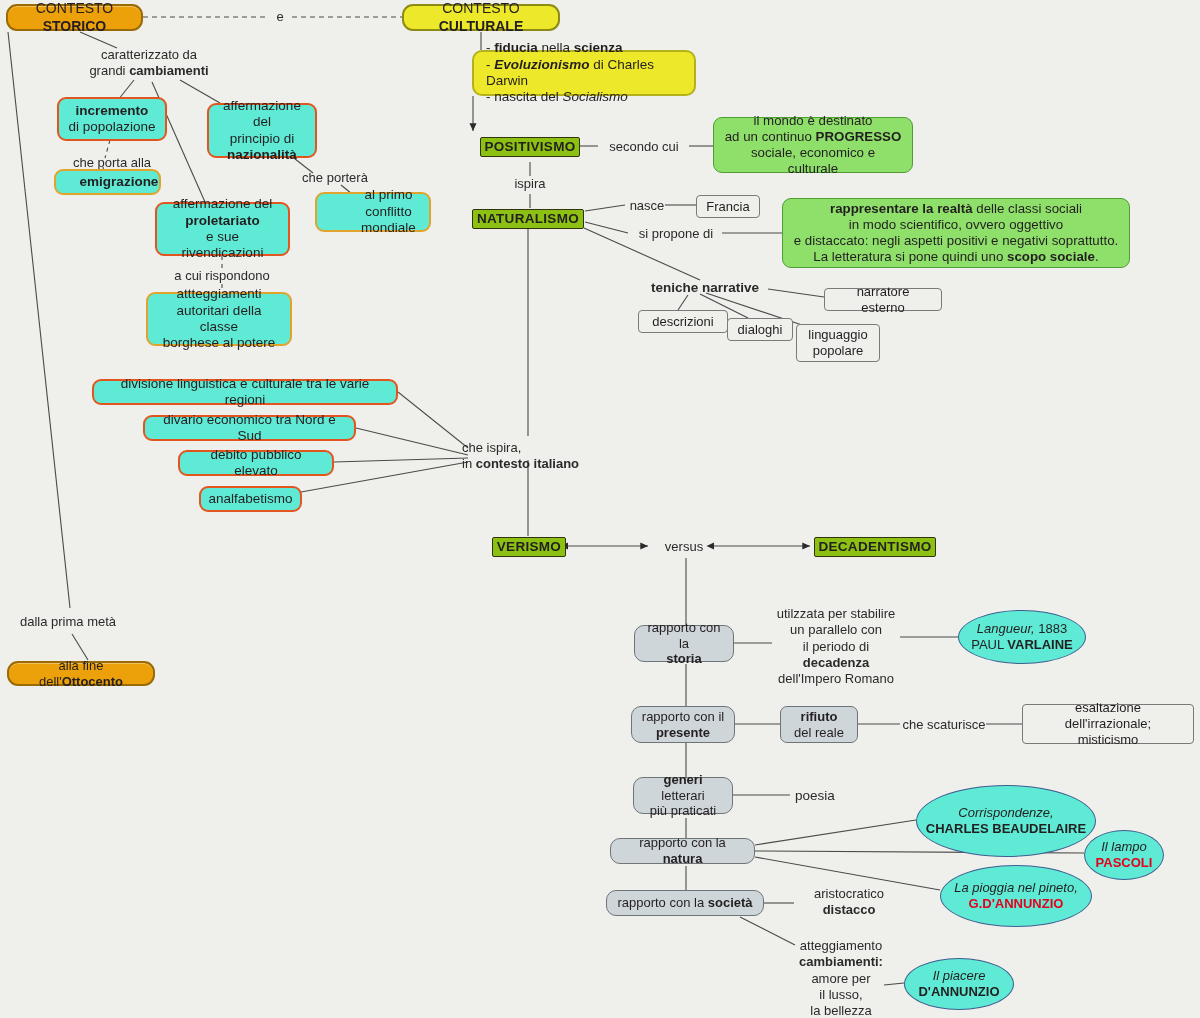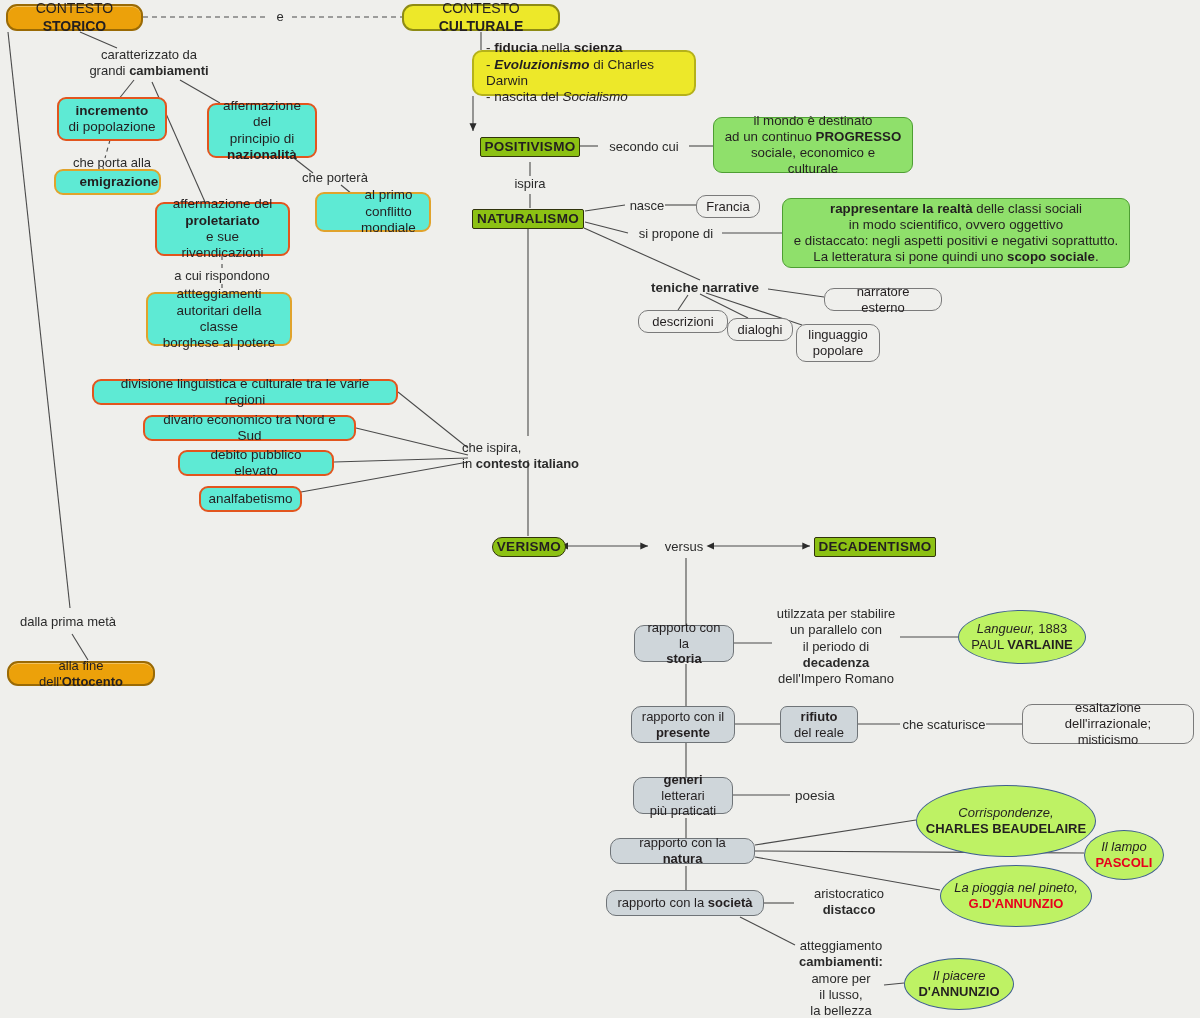--- a/index.html
+++ b/index.html
@@ -61,21 +61,21 @@
     font-size:13.5px;
     justify-content:flex-start;
     text-align:left;
     padding:5px 12px;
   }
   .pill-red{border-color:#E2551E;}
   .pill-amber{border-color:#E0A32C;}
   .pill-gray{
     border:1.6px solid #7a7a7a;
     background:#EFEFEC;
-    border-radius:10px;
+    border-radius:4px;
     font-size:13px;
   }
   .pill-graybox{
     border:1.6px solid #6f7478;
     background:#CFD6DA;
     border-radius:10px;
     font-size:13px;
   }
   .green-flat{
     background:#8CC113;
@@ -87,21 +87,21 @@
     padding:2px 2px;
   }
   .green-box{
     background:#8FE06B;
     border:1.6px solid #4e9e33;
     border-radius:9px;
     font-size:13.3px;
     padding:6px 10px;
   }
   .ellipse{
-    background:#bef264;
+    background:#5eead4;
     border:1.6px solid #3f5f90;
     border-radius:50%;
     font-size:13px;
   }
   .label{
     position:absolute;
     font-size:13px;
     color:#2a2a2a;
     text-align:center;
     line-height:1.25;
@@ -329,21 +329,21 @@
   </div>
   <div class="node pill pill-gray" style="left:796px;top:324px;width:84px;height:38px;">
     <span>linguaggio<br>popolare</span>
   </div>
   <div class="node pill pill-gray" style="left:824px;top:288px;width:118px;height:23px;">
     <span>narratore esterno</span>
   </div>
 
   <div class="label wrap" style="left:462px;top:440px;width:150px;text-align:left;">che ispira,<br>in <b>contesto italiano</b></div>
 
-  <div class="node green-flat" style="left:492px;top:537px;width:74px;height:20px;border-radius:10px;">
+  <div class="node green-flat" style="left:492px;top:537px;width:74px;height:20px;">
     <span>VERISMO</span>
   </div>
 
   <div class="label" style="left:656px;top:539px;width:56px;">versus</div>
 
   <div class="node green-flat" style="left:814px;top:537px;width:122px;height:20px;">
     <span>DECADENTISMO</span>
   </div>
 
   <div class="node pill pill-graybox" style="left:634px;top:625px;width:100px;height:37px;">

